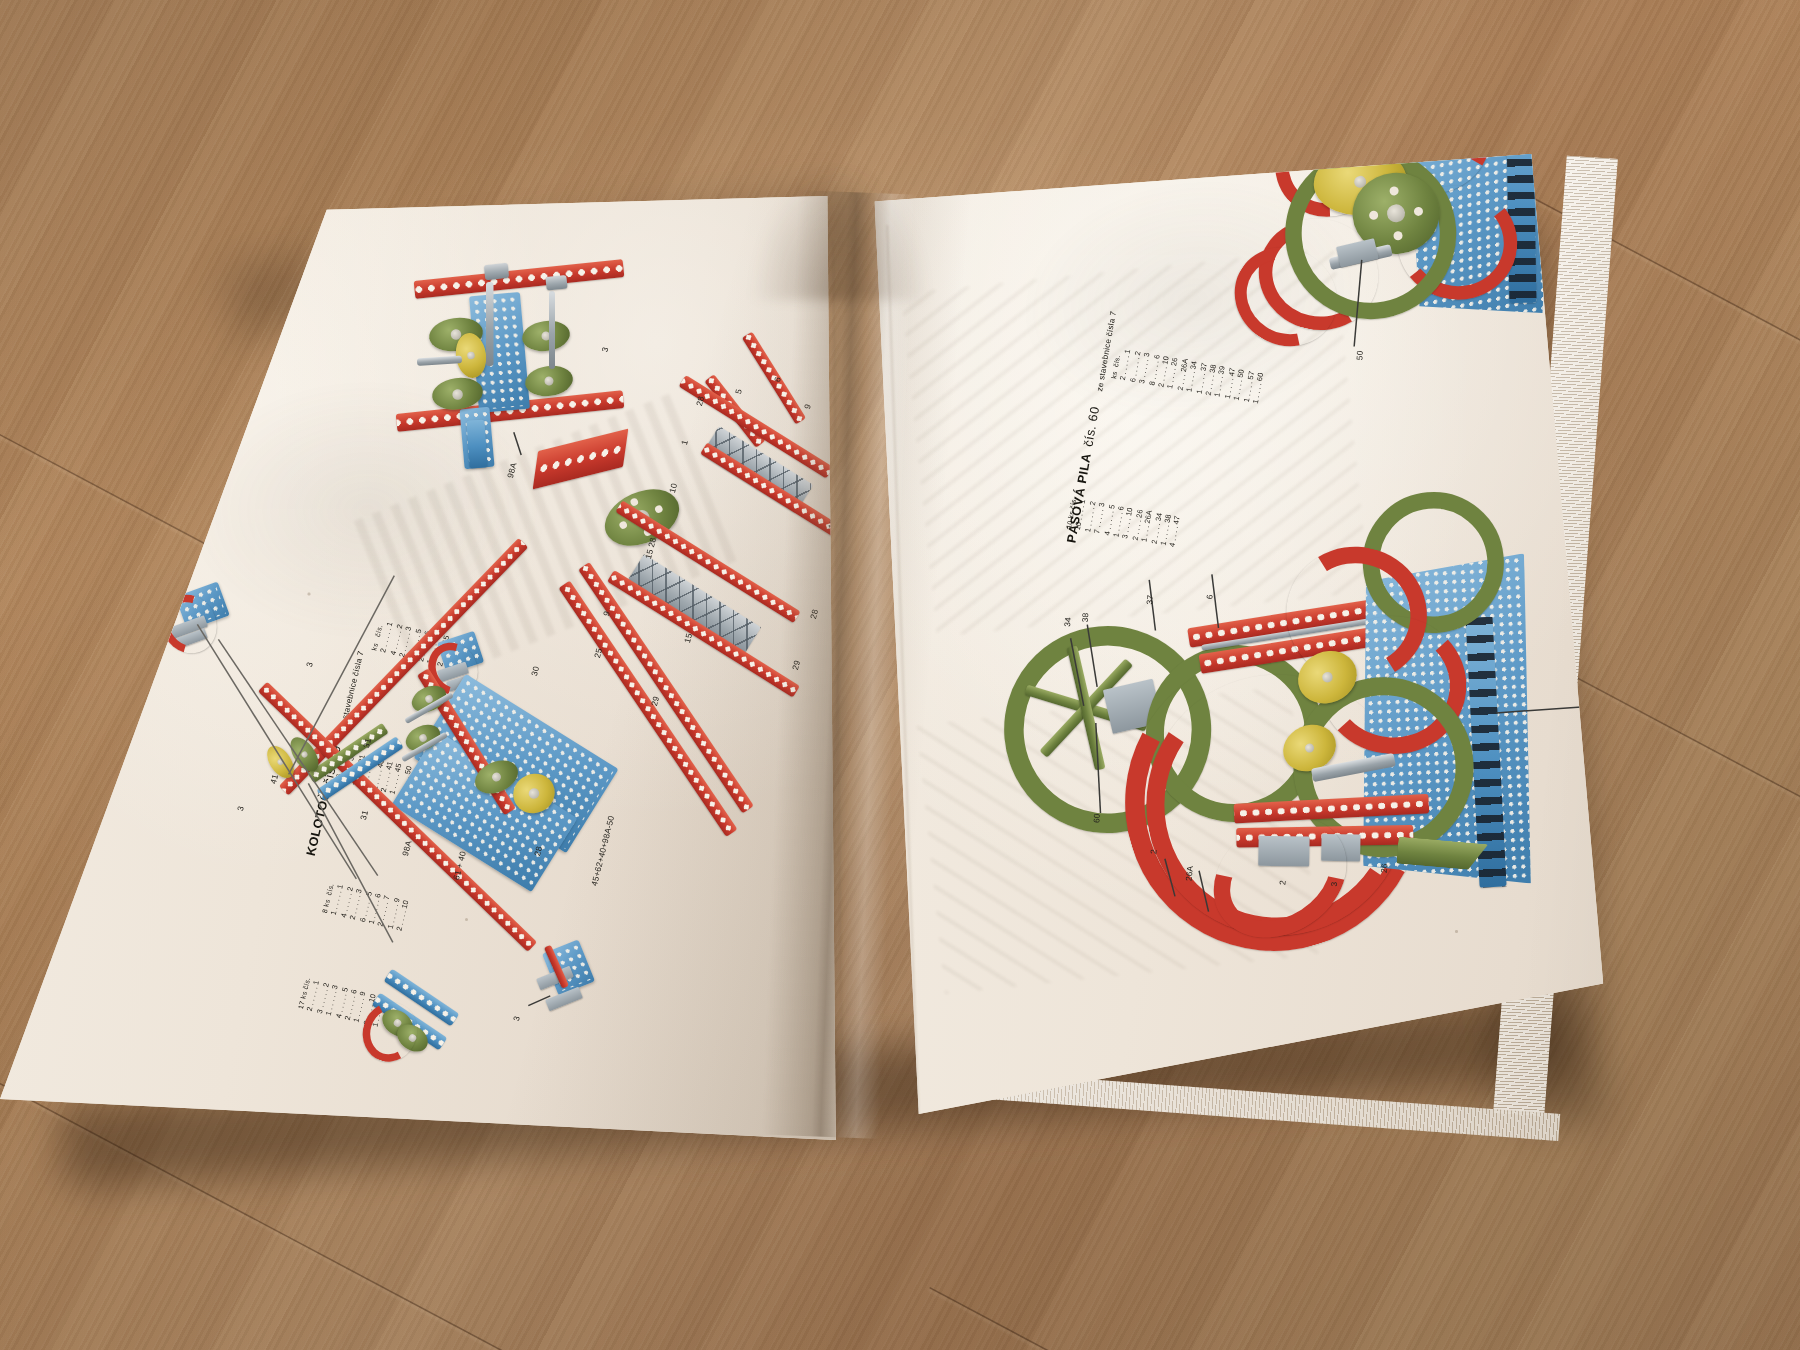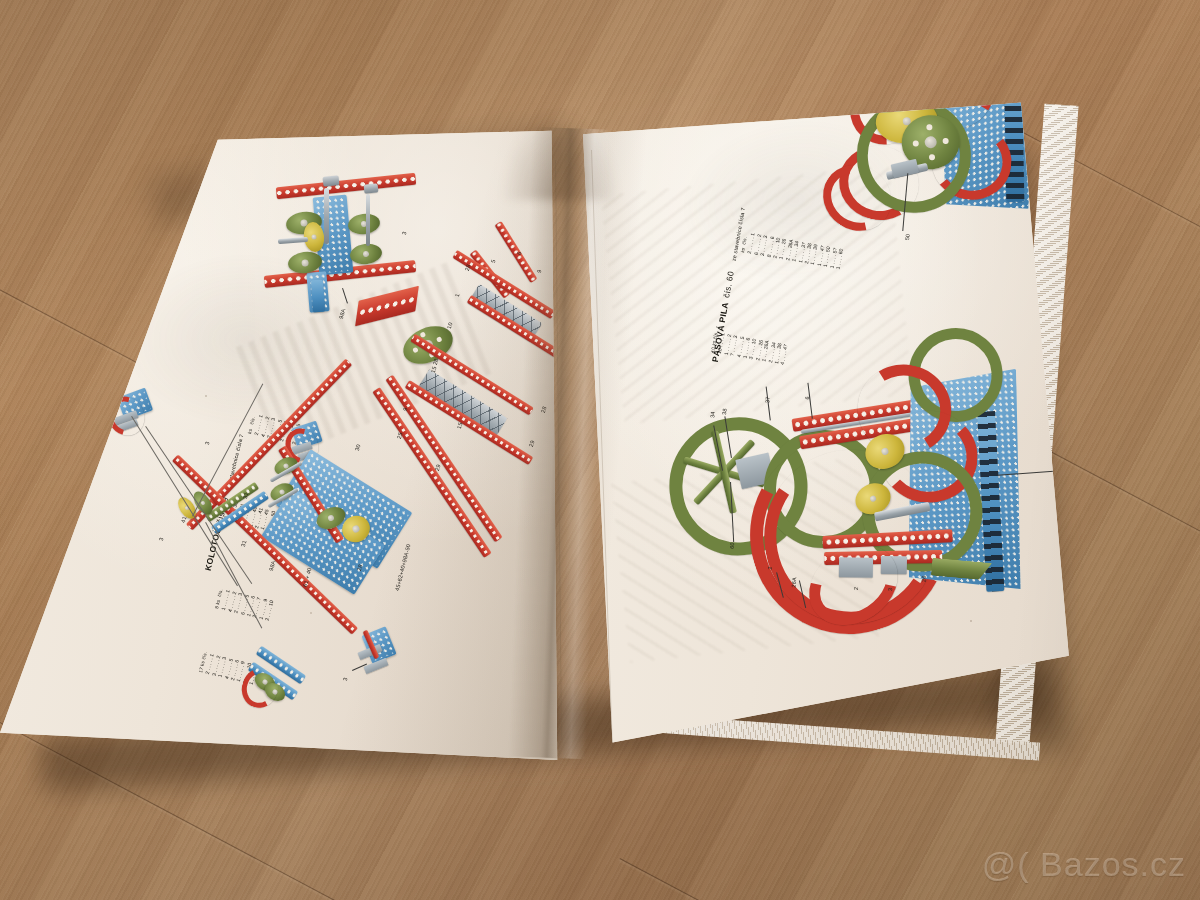--- a/index.html
+++ b/index.html
@@ -605,14 +605,13 @@
     </div>
 
     <div class="gutter" style="left:520px;top:128px;width:78px;height:630px;transform:rotate(2.2deg);"></div>
     <div class="crease" style="left:592px;top:150px;width:600px;transform:rotate(88deg);"></div>
     <div class="crease" style="left:556px;top:160px;width:580px;transform:rotate(89.4deg);"></div>
 
     <div style="position:absolute;left:500px;top:110px;width:120px;height:90px;
                 background:radial-gradient(ellipse at 50% 100%,rgba(70,48,28,.30),rgba(0,0,0,0) 70%);filter:blur(4px);"></div>
   </div>
 
-  <div class="wm">@( Bazos.cz</div>
 </div>
 
 </body></html>

